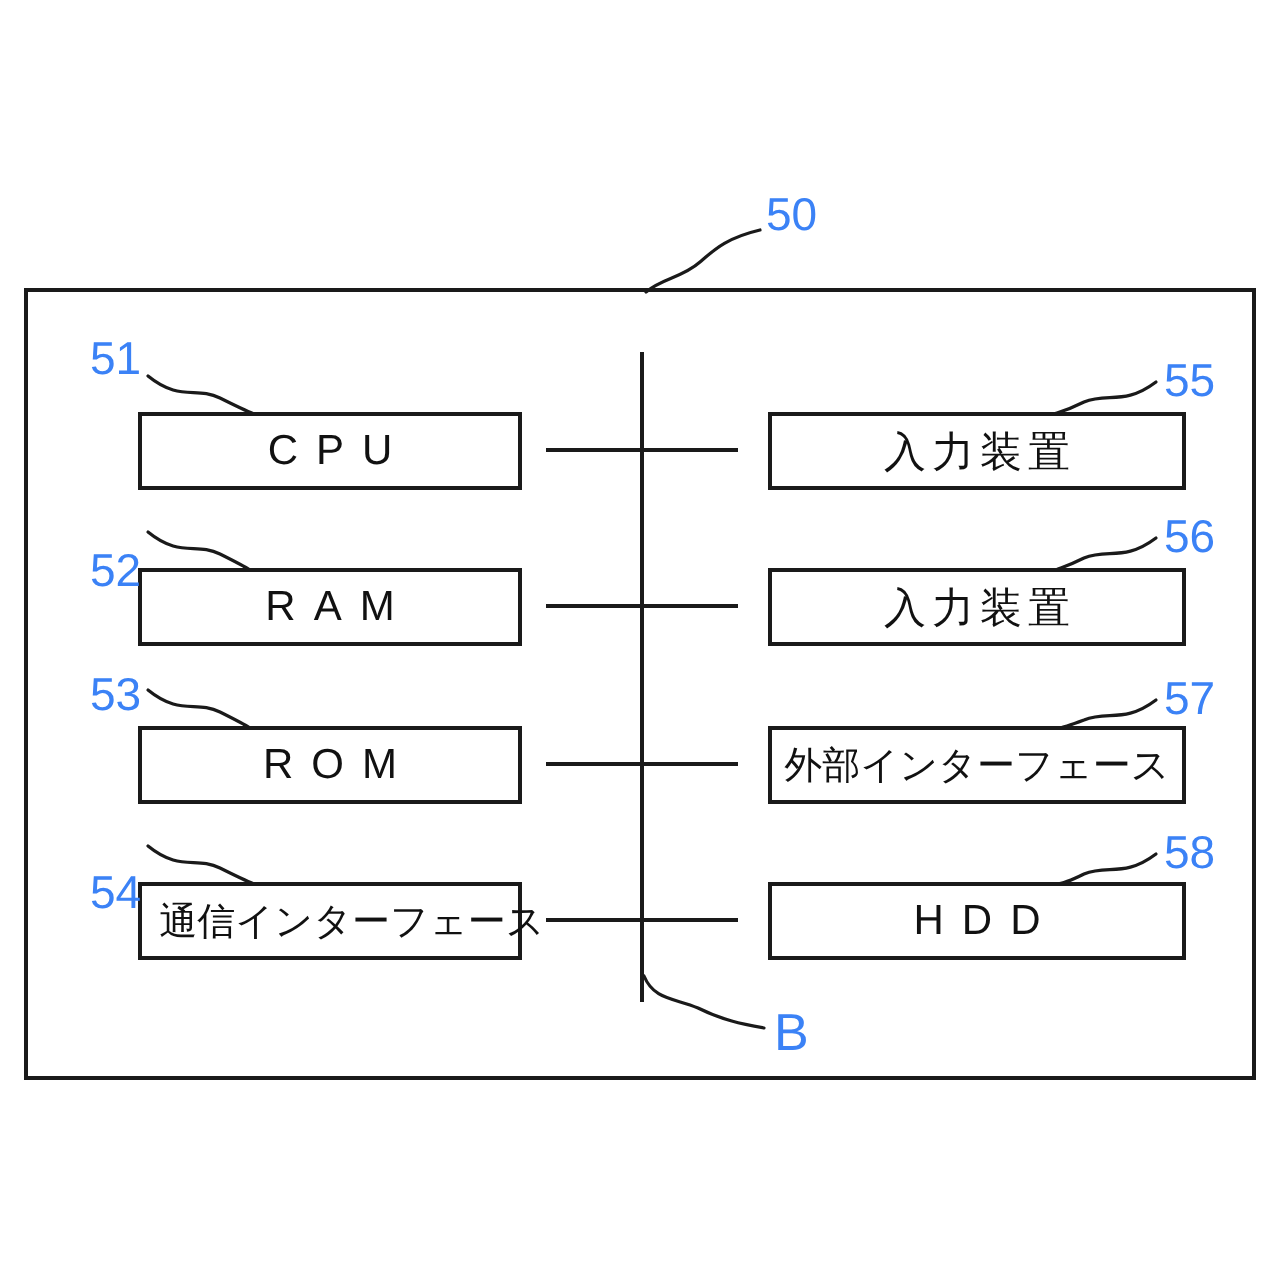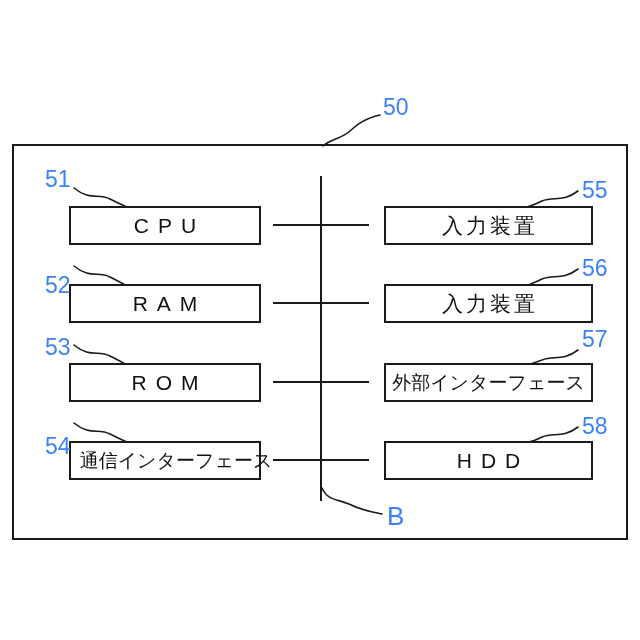--- a/index.html
+++ b/index.html
@@ -83,21 +83,21 @@
     line-height: 1;
     color: #3b82f6;
   }
   .ref.n50 { left: 383px; top: 96px;  }
   .ref.n51 { left: 45px;  top: 168px; }
   .ref.n52 { left: 45px;  top: 274px; }
   .ref.n53 { left: 45px;  top: 336px; }
   .ref.n54 { left: 45px;  top: 435px; text-align: right; }
   .ref.n55 { left: 582px; top: 179px; }
   .ref.n56 { left: 582px; top: 257px; }
-  .ref.n57 { left: 582px; top: 328px; }
+  .ref.n57 { left: 582px; top: 338px; }
   .ref.n58 { left: 582px; top: 415px; }
   .ref.busref { left: 387px; top: 503px; font-size: 26px; }
 </style>
 </head>
 <body>
 
 <div class="canvas">
 
   <svg class="leaders" width="640" height="640" viewBox="0 0 640 640" fill="none" stroke="#1a1a1a" stroke-width="1.6" stroke-linecap="round">
     <path d="M 380 115 C 363 119, 357 125, 350 131 C 341 139, 331 139, 323 146"></path>

